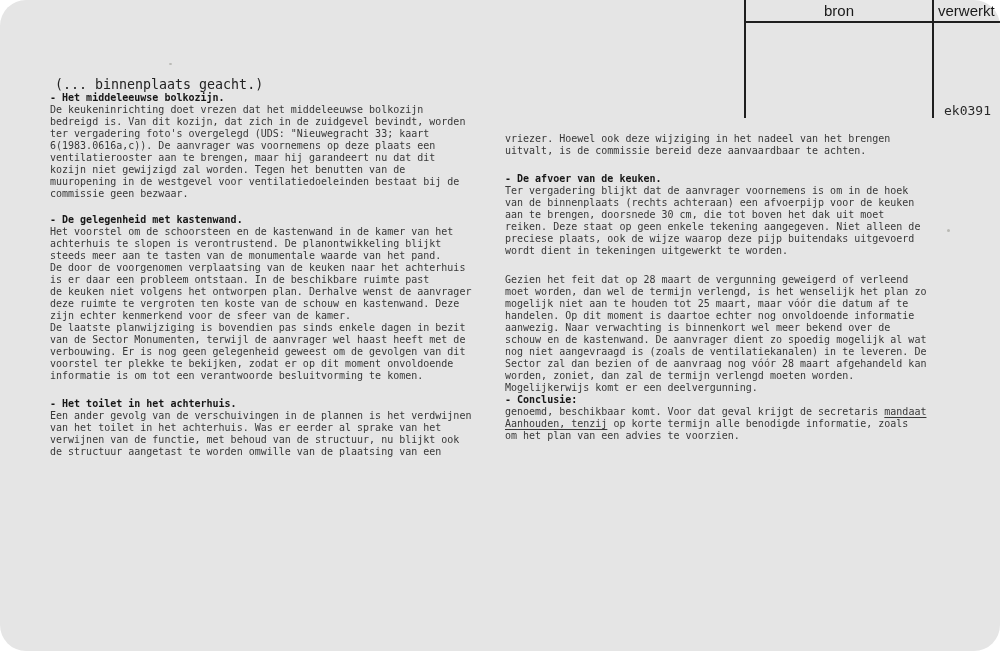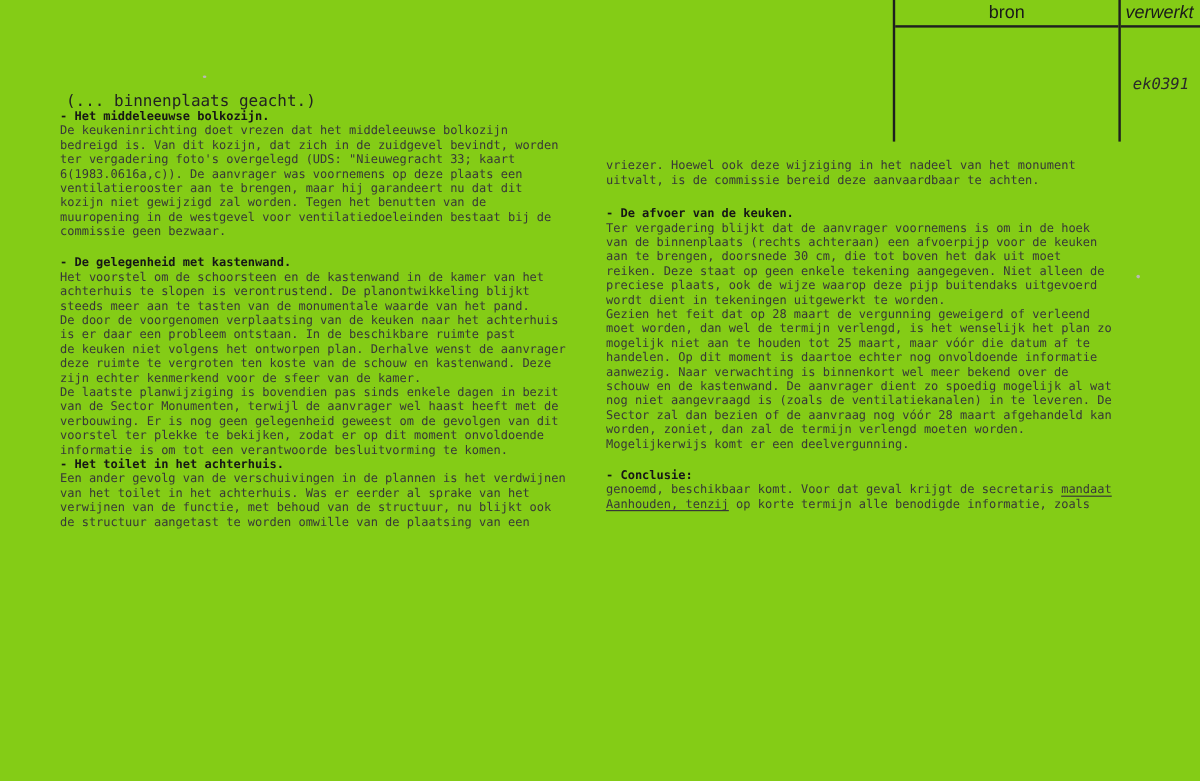--- a/index.html
+++ b/index.html
@@ -5,21 +5,22 @@
   html, body { margin: 0; padding: 0; }
   body {
     width: 1000px; height: 651px;
     background: #ffffff;
     font-family: "DejaVu Sans Mono", monospace;
     position: relative;
     overflow: hidden;
   }
   .page {
     position: absolute; inset: 0;
-    background: #84cc16;
+    background: #e5e5e5;
+    border-radius: 26px;
   }
 
   
   .stamp-table {
     position: absolute; left: 744px; top: 0; width: 256px; height: 118px;
     display: flex;
   }
   .stamp-cell { box-sizing: border-box; }
   .stamp-cell.bron {
     width: 188px; border-left: 2px solid #1f1f1f;
@@ -27,30 +28,30 @@
   .stamp-cell.verwerkt {
     flex: 1; border-left: 2px solid #1f1f1f;
   }
   .stamp-header {
     box-sizing: border-box; height: 23px;
     border-bottom: 2px solid #1f1f1f;
     font-family: "Liberation Sans", sans-serif;
     font-size: 15px; line-height: 21px; color: #1a1a1a;
   }
   .stamp-cell.bron .stamp-header { text-align: center; }
-  .stamp-cell.verwerkt .stamp-header { padding-left: 4px; font-style: italic; }
+  .stamp-cell.verwerkt .stamp-header { padding-left: 4px; }
   .stamp-note {
     white-space: pre;
     padding: 6px 0 0 6px;
     font-size: 12.5px; line-height: 16.5px;
     color: #2a2a2a;
   }
   .stamp-value {
-    margin-top: 40px; padding-left: 10px;
-    font-size: 13px; color: #2a2a2a; font-style: italic;
+    margin-top: 80px; padding-left: 10px;
+    font-size: 13px; color: #2a2a2a;
   }
 
   
   .doc-title {
     position: absolute; left: 22px; top: 40px;
     font-size: 13.3px; line-height: 18px;
     color: #222; white-space: pre;
   }
   .doc-subtitle { margin-left: 33px; }
   .u { text-decoration: underline; text-underline-offset: 2px; }
@@ -64,24 +65,24 @@
   .col-left  { left: 50px;  top: 92px;  width: 442px; }
   .col-right { left: 505px; top: 133px; width: 450px; }
 
   .sec-heading {
     font-weight: bold; color: #161616; white-space: pre;
   }
   .sec-body, .para { white-space: pre; }
   .line { white-space: pre; }
 
   .mt-s1 { margin-top: 14px; }
-  .mt-s2 { }
+  .mt-s2 { margin-top: 16px; }
   .mt-r1 { margin-top: 16px; }
-  .mt-r2 { }
-  .mt-r3 { margin-top: 14px; }
+  .mt-r2 { margin-top: 17px; }
+  .mt-r3 { }
 
   
   .speck { position: absolute; background: #b9b9b4; border-radius: 50%; }
   .speck1 { left: 947px; top: 229px; width: 3px; height: 3px; }
   .speck2 { left: 169px; top: 63px;  width: 3px; height: 2px; }
 </style>
 </head>
 <body>
 
 <div class="page">
@@ -131,21 +132,21 @@
     <div class="section mt-s2">
       <div class="sec-heading">- Het toilet in het achterhuis.</div>
       <div class="sec-body">Een ander gevolg van de verschuivingen in de plannen is het verdwijnen
 van het toilet in het achterhuis. Was er eerder al sprake van het
 verwijnen van de functie, met behoud van de structuur, nu blijkt ook
 de structuur aangetast te worden omwille van de plaatsing van een</div>
     </div>
   </div>
 
   <div class="col col-right">
-    <div class="para">vriezer. Hoewel ook deze wijziging in het nadeel van het monument
+    <div class="para">vriezer. Hoewel ook deze wijziging in het nadeel van het brengen
 uitvalt, is de commissie bereid deze aanvaardbaar te achten.</div>
 
     <div class="section mt-r1">
       <div class="sec-heading">- De afvoer van de keuken.</div>
       <div class="sec-body">Ter vergadering blijkt dat de aanvrager voornemens is om in de hoek
 van de binnenplaats (rechts achteraan) een afvoerpijp voor de keuken
 aan te brengen, doorsnede 30 cm, die tot boven het dak uit moet
 reiken. Deze staat op geen enkele tekening aangegeven. Niet alleen de
 preciese plaats, ook de wijze waarop deze pijp buitendaks uitgevoerd
 wordt dient in tekeningen uitgewerkt te worden.</div>
@@ -159,18 +160,19 @@
 schouw en de kastenwand. De aanvrager dient zo spoedig mogelijk al wat
 nog niet aangevraagd is (zoals de ventilatiekanalen) in te leveren. De
 Sector zal dan bezien of de aanvraag nog vóór 28 maart afgehandeld kan
 worden, zoniet, dan zal de termijn verlengd moeten worden.
 Mogelijkerwijs komt er een deelvergunning.</div>
 
     <div class="section mt-r3">
       <div class="sec-heading">- Conclusie:</div>
       <div class="line"><span>genoemd, beschikbaar komt. Voor dat geval krijgt de secretaris </span><span class="u">mandaat</span></div>
       <div class="line"><span class="u">Aanhouden, tenzij</span><span> op korte termijn alle benodigde informatie, zoals</span></div>
+      <div class="line">om het plan van een advies te voorzien.</div>
     </div>
   </div>
 
   <div class="speck speck1"></div>
   <div class="speck speck2"></div>
 </div>
 
 </body></html>

